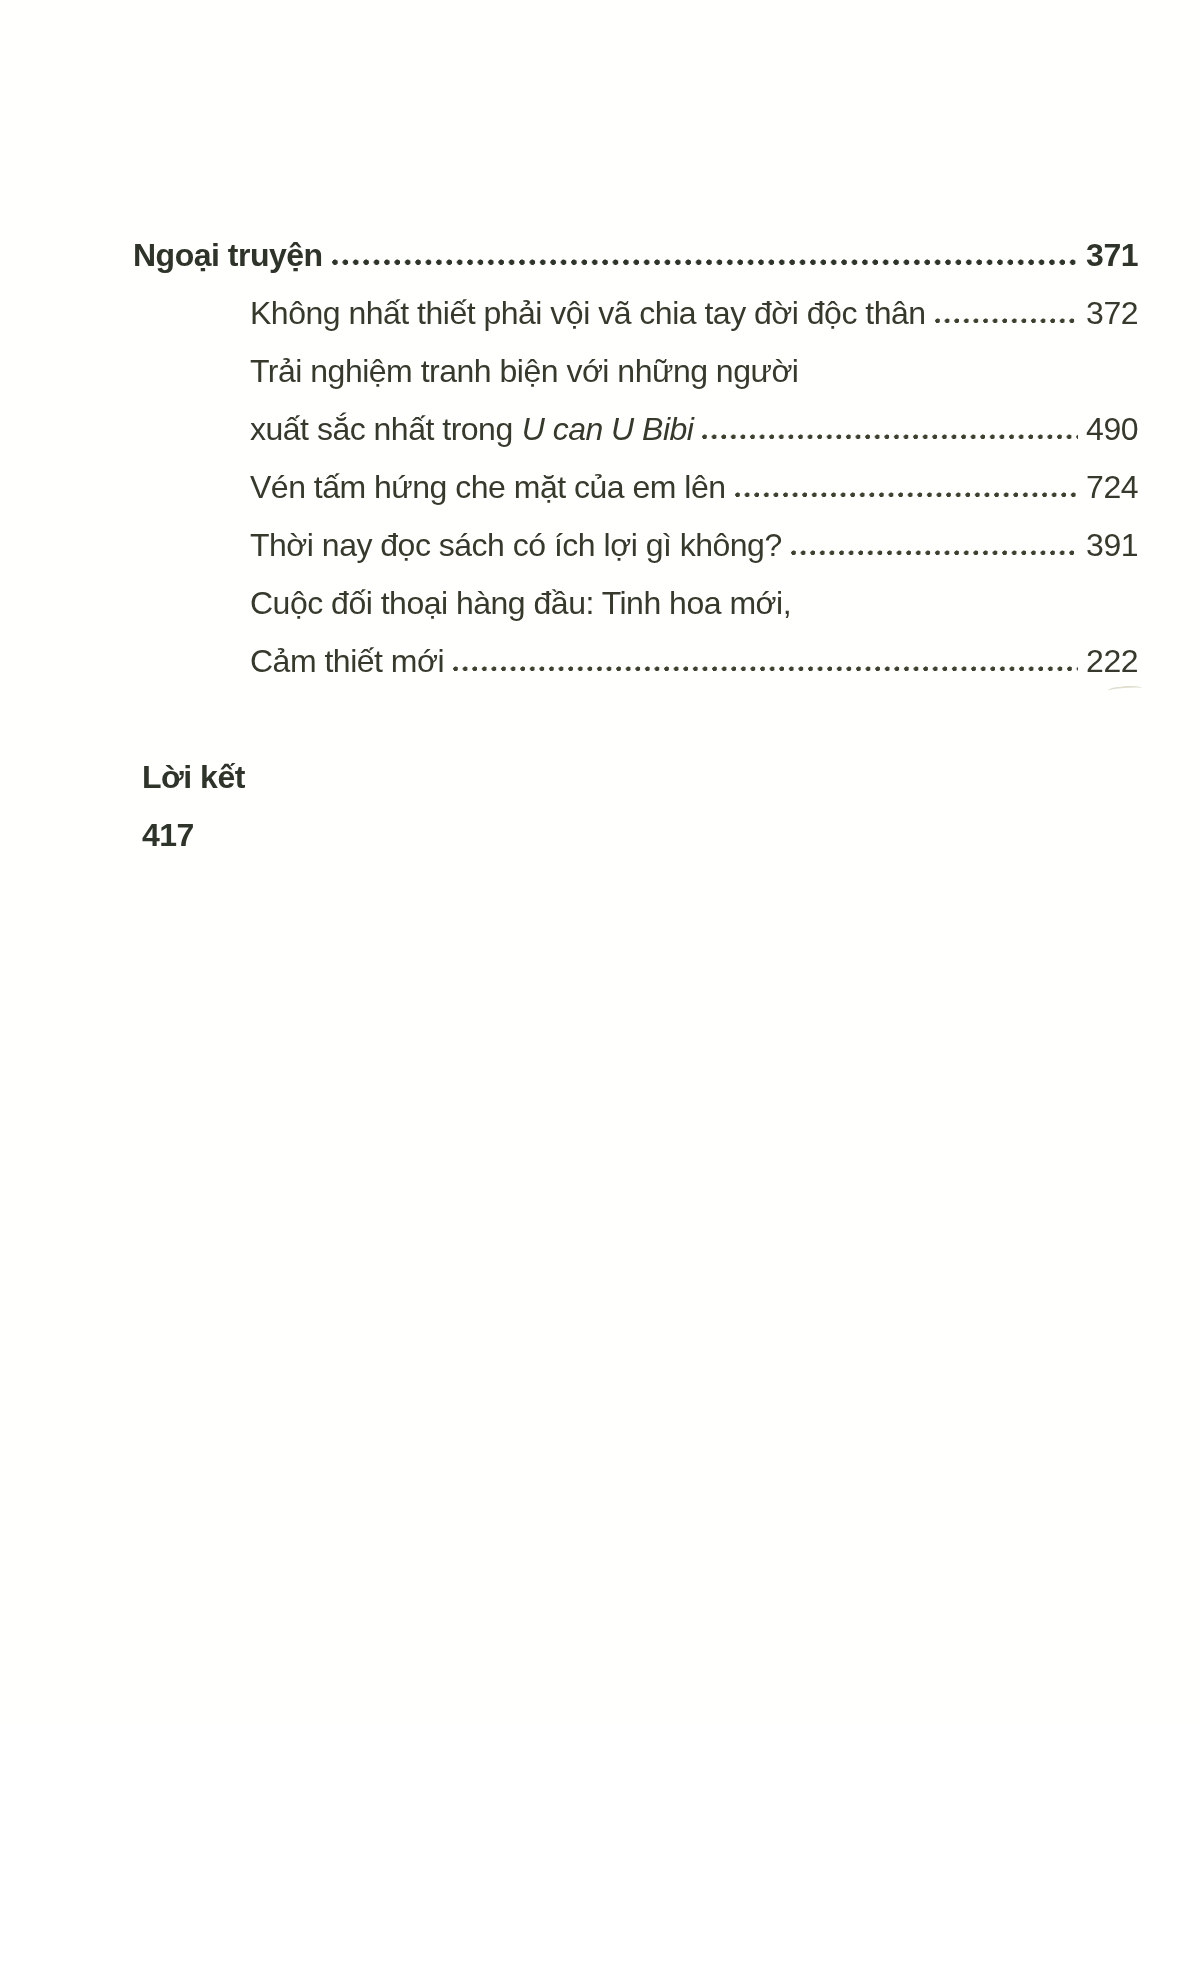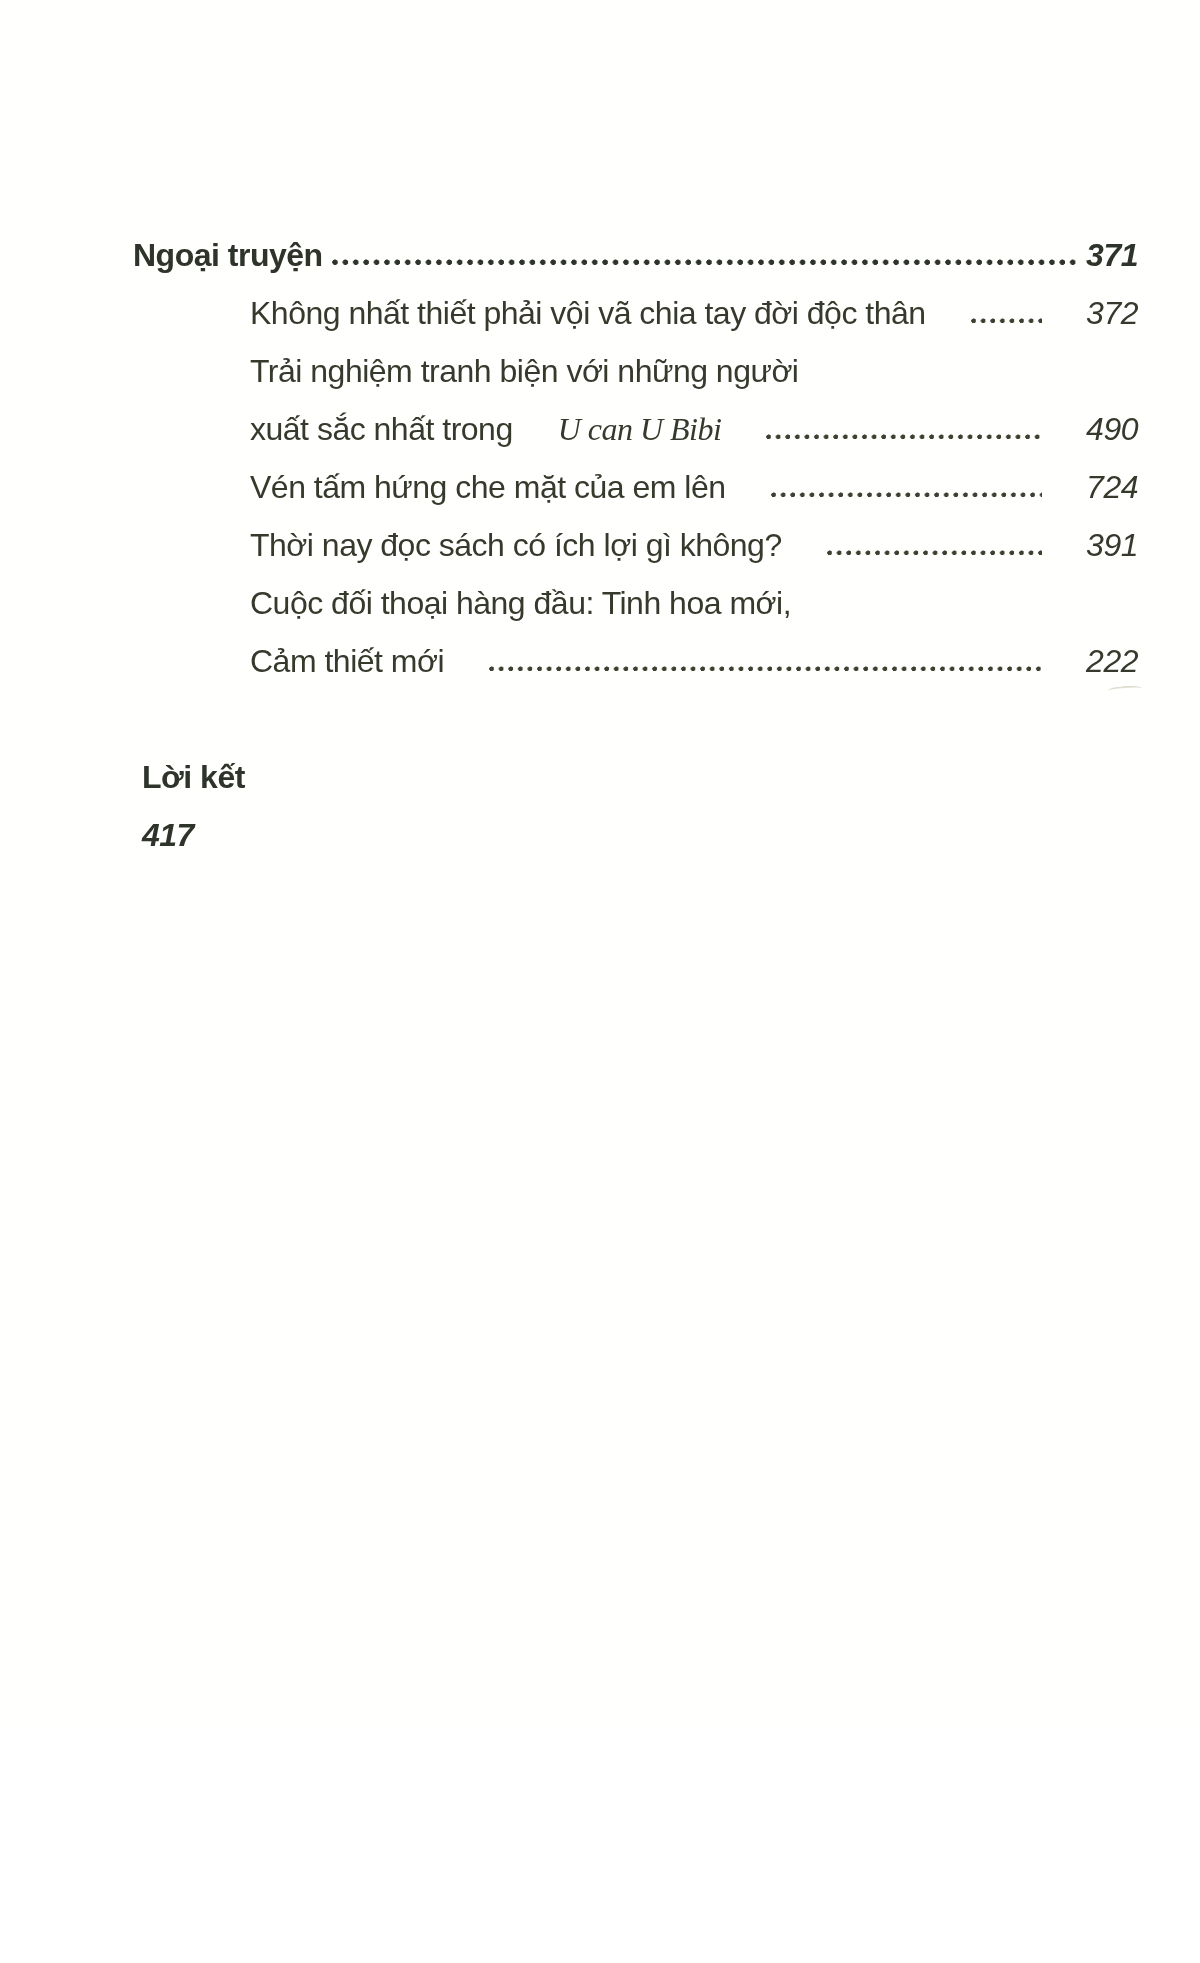--- a/index.html
+++ b/index.html
@@ -22,54 +22,51 @@
     display: flex;
     align-items: baseline;
     height: 58px;
     font-size: 32px;
     letter-spacing: -0.5px;
     line-height: 58px;
     white-space: nowrap;
   }
   .row.indent {
     margin-left: 117px;
-    gap: 36px;
   }
   .row.bold {
     font-weight: bold;
     color: #2f342a;
   }
   .title-text {
     flex: 0 0 auto;
   }
   .title-italic {
     flex: 0 0 auto;
     font-style: italic;
     margin-left: 0.28em;
-    font-family: Liberation Serif, serif;
   }
   .leader {
     flex: 1 1 auto;
     min-width: 0;
     height: 7px;
     margin: 0 8px 0 9px;
     background-image: radial-gradient(circle at 2.6px 3.8px, #3b402f 2.1px, rgba(0,0,0,0) 2.6px);
     background-size: 9.6px 7px;
     background-repeat: repeat-x;
     background-position: left bottom;
   }
   .row.bold .leader {
     height: 8px;
     background-image: radial-gradient(circle at 3px 4.2px, #2f342a 2.5px, rgba(0,0,0,0) 3px);
     background-size: 10.4px 8px;
   }
   .pagenum {
     flex: 0 0 auto;
     text-align: right;
-    font-style: italic;
   }
   .row.spacer-before {
     margin-top: 58px;
     flex-direction: column;
   }
   .smudge {
     position: absolute;
     left: 1108px;
     top: 686px;
     width: 34px;

